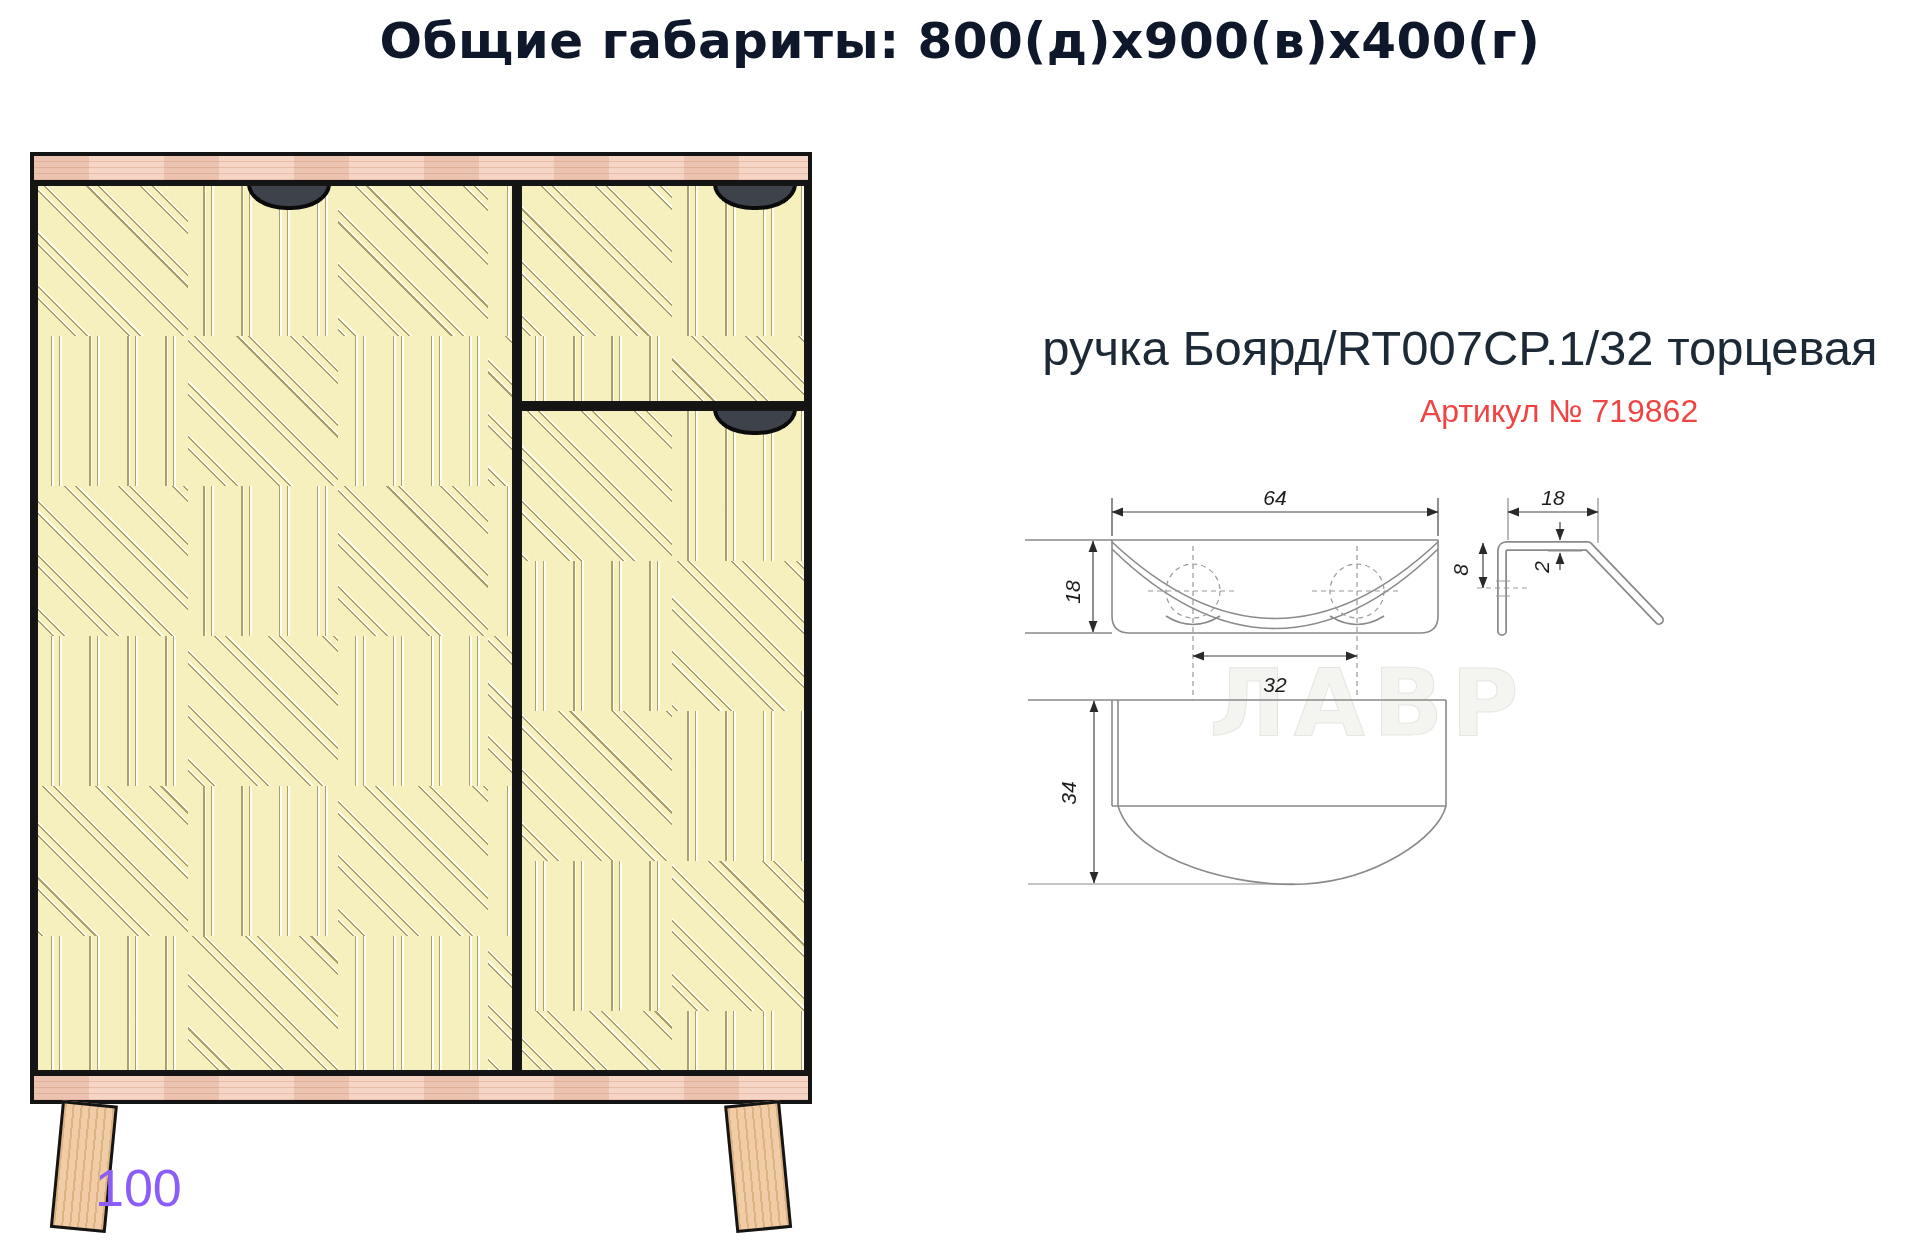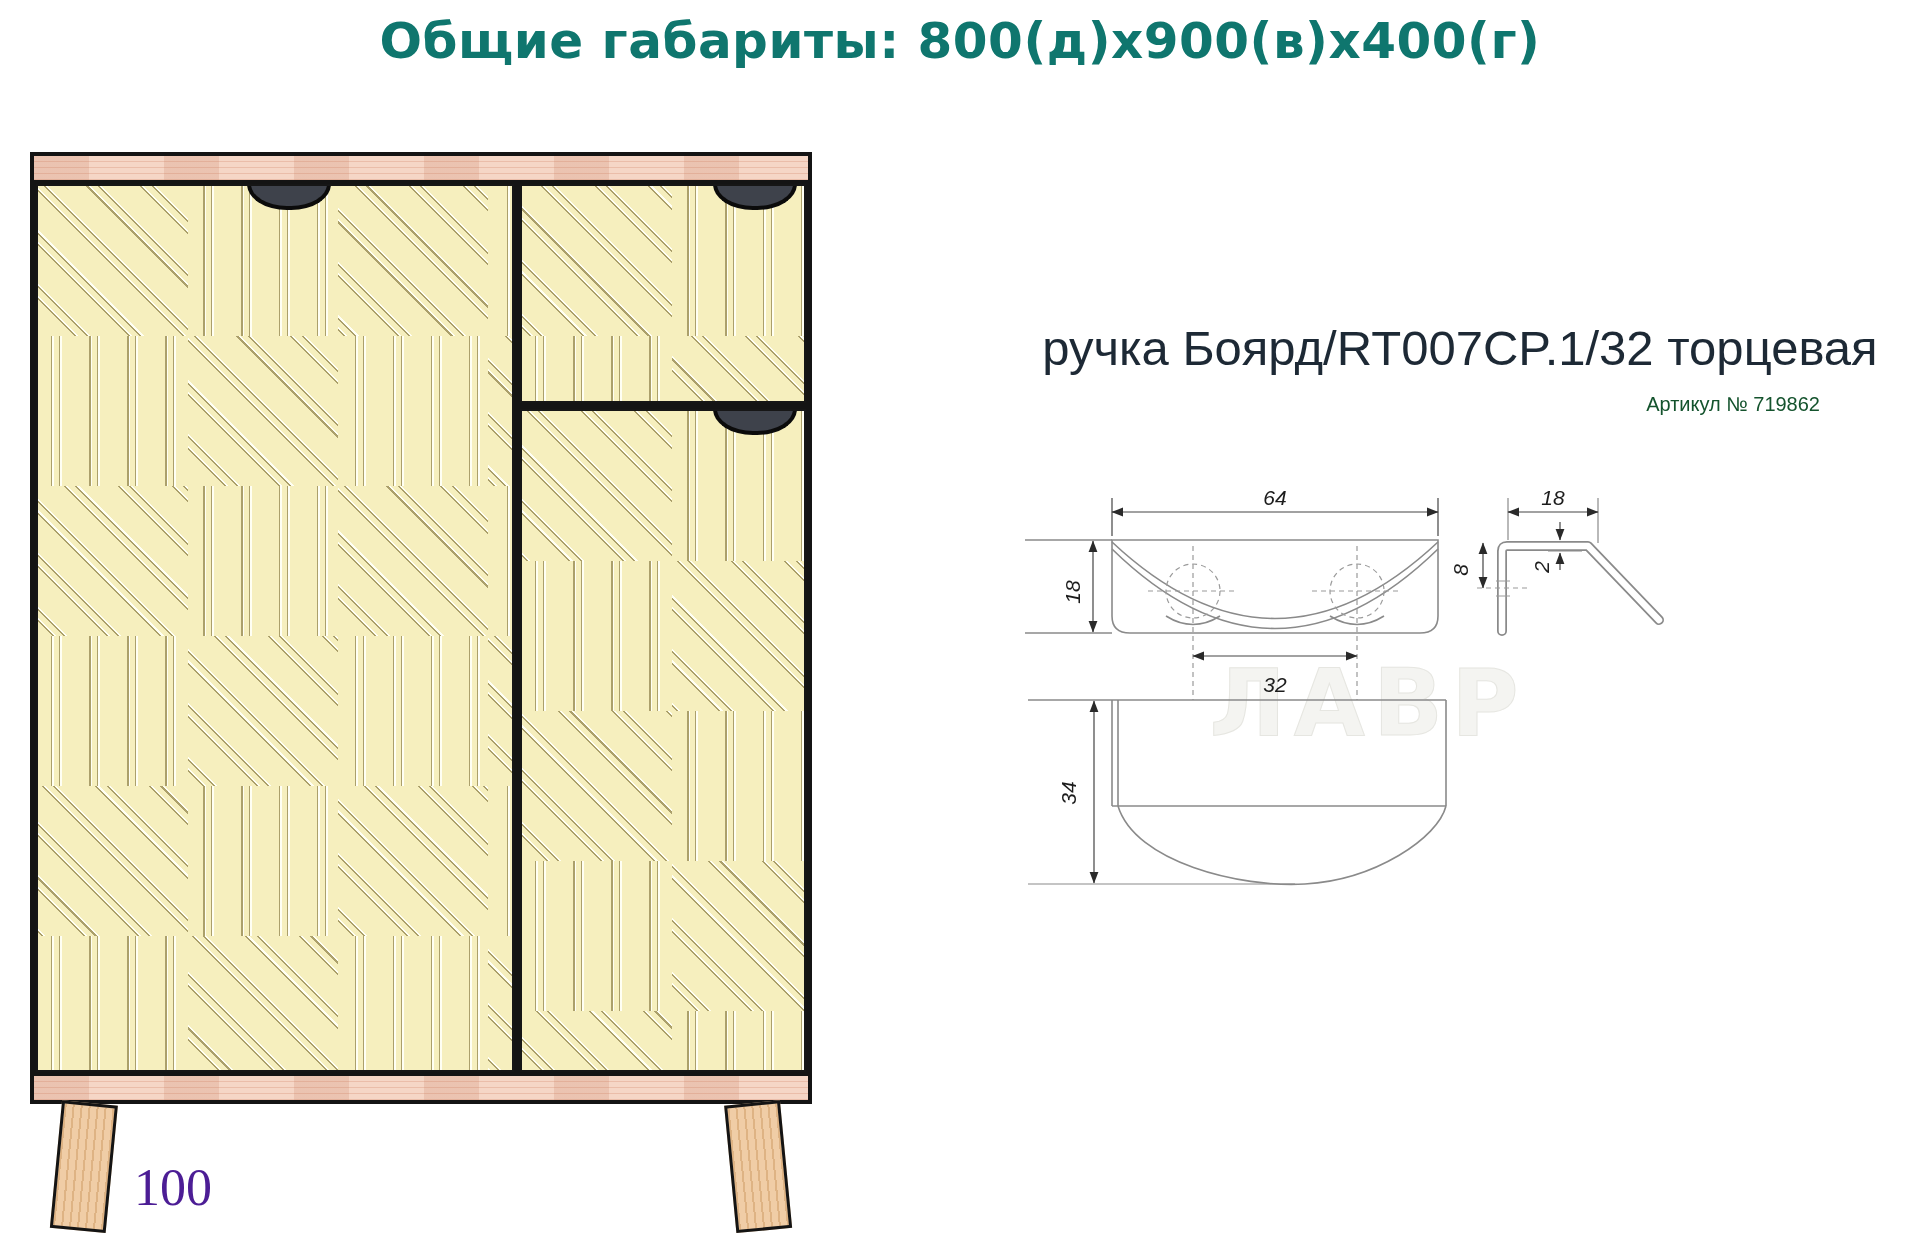--- a/index.html
+++ b/index.html
@@ -3,21 +3,21 @@
 <meta charset="utf-8">
 <style>
   html,body{margin:0;padding:0;background:#ffffff;}
   #stage{
     position:relative;width:1920px;height:1252px;background:#fff;overflow:hidden;
     font-family:"DejaVu Sans",sans-serif;color:#111;
   }
   
   .title{
     position:absolute;left:0;top:12px;width:1920px;text-align:center;
-    font-size:50px;font-weight:600;letter-spacing:.5px;color:#0f766e;
+    font-size:50px;font-weight:600;letter-spacing:.5px;color:#0f172a;
     font-family:"DejaVu Sans",sans-serif;
   }
   
   .cabinet{position:absolute;left:30px;top:152px;width:782px;height:952px;background:var(--c-outline,#141414);}
   .strip{position:absolute;left:4px;width:774px;height:24px;
     background-color:var(--c-wood,#f5d6c6);
     background-image:
       repeating-linear-gradient(0deg, rgba(205,125,95,.28) 0 1px, transparent 1px 6px),
       repeating-linear-gradient(90deg, rgba(190,110,80,.18) 0 55px, transparent 55px 130px);
   }
@@ -56,29 +56,29 @@
   .cutout.c-left{left:209px;}
   .cutout.c-right{left:191px;}
   
   .leg{
     position:absolute;width:56px;height:128px;box-sizing:border-box;border:3px solid #141414;
     background-color:var(--c-legwood,#f0cda6);
     background-image:repeating-linear-gradient(90deg, rgba(195,140,80,.4) 0 2px, transparent 2px 8px);
   }
   .leg-l{left:62px;top:1103px;transform:rotate(5.5deg);transform-origin:50% 0;}
   .leg-r{left:724px;top:1103px;transform:rotate(-5.5deg);transform-origin:50% 0;}
-  .leg-label{position:absolute;left:95px;top:1158px;font-size:52px;color:#4c1d95;font-family:Liberation Serif, serif;margin-left:39px;}
+  .leg-label{position:absolute;left:95px;top:1158px;font-size:52px;color:#8b5cf6;font-family:Liberation Sans, sans-serif;}
   
   .handle-heading{
     position:absolute;left:1005px;top:320px;width:910px;text-align:center;
     font-family:"Liberation Sans",sans-serif;font-size:49px;color:var(--c-heading,#1d2935);white-space:nowrap;
   }
   .article{
-    position:absolute;left:1420px;top:393px;width:400px;text-align:right;
-    font-family:"Liberation Sans",sans-serif;font-size:20px;color:#14532d;
+    position:absolute;left:1420px;top:393px;width:400px;text-align:left;
+    font-family:"Liberation Sans",sans-serif;font-size:32px;color:#ef4444;
   }
   svg.tech{position:absolute;left:1000px;top:440px;}
   svg.tech .dim{font-family:"Liberation Sans",sans-serif;font-style:italic;font-size:21px;fill:#1c1c1c;}
   svg.tech .wm{font-family:"DejaVu Sans",sans-serif;font-size:92px;font-weight:700;letter-spacing:8px;
     fill:#f4f4f1;stroke:#e6e6e1;stroke-width:1;}
   
   .specs{position:absolute;left:1030px;top:996px;width:862px;font-family:"DejaVu Sans",sans-serif;
     font-size:42px;line-height:63px;color:#0c0c0c;}
   .specs .just{text-align:justify;text-align-last:justify;}
 </style>

